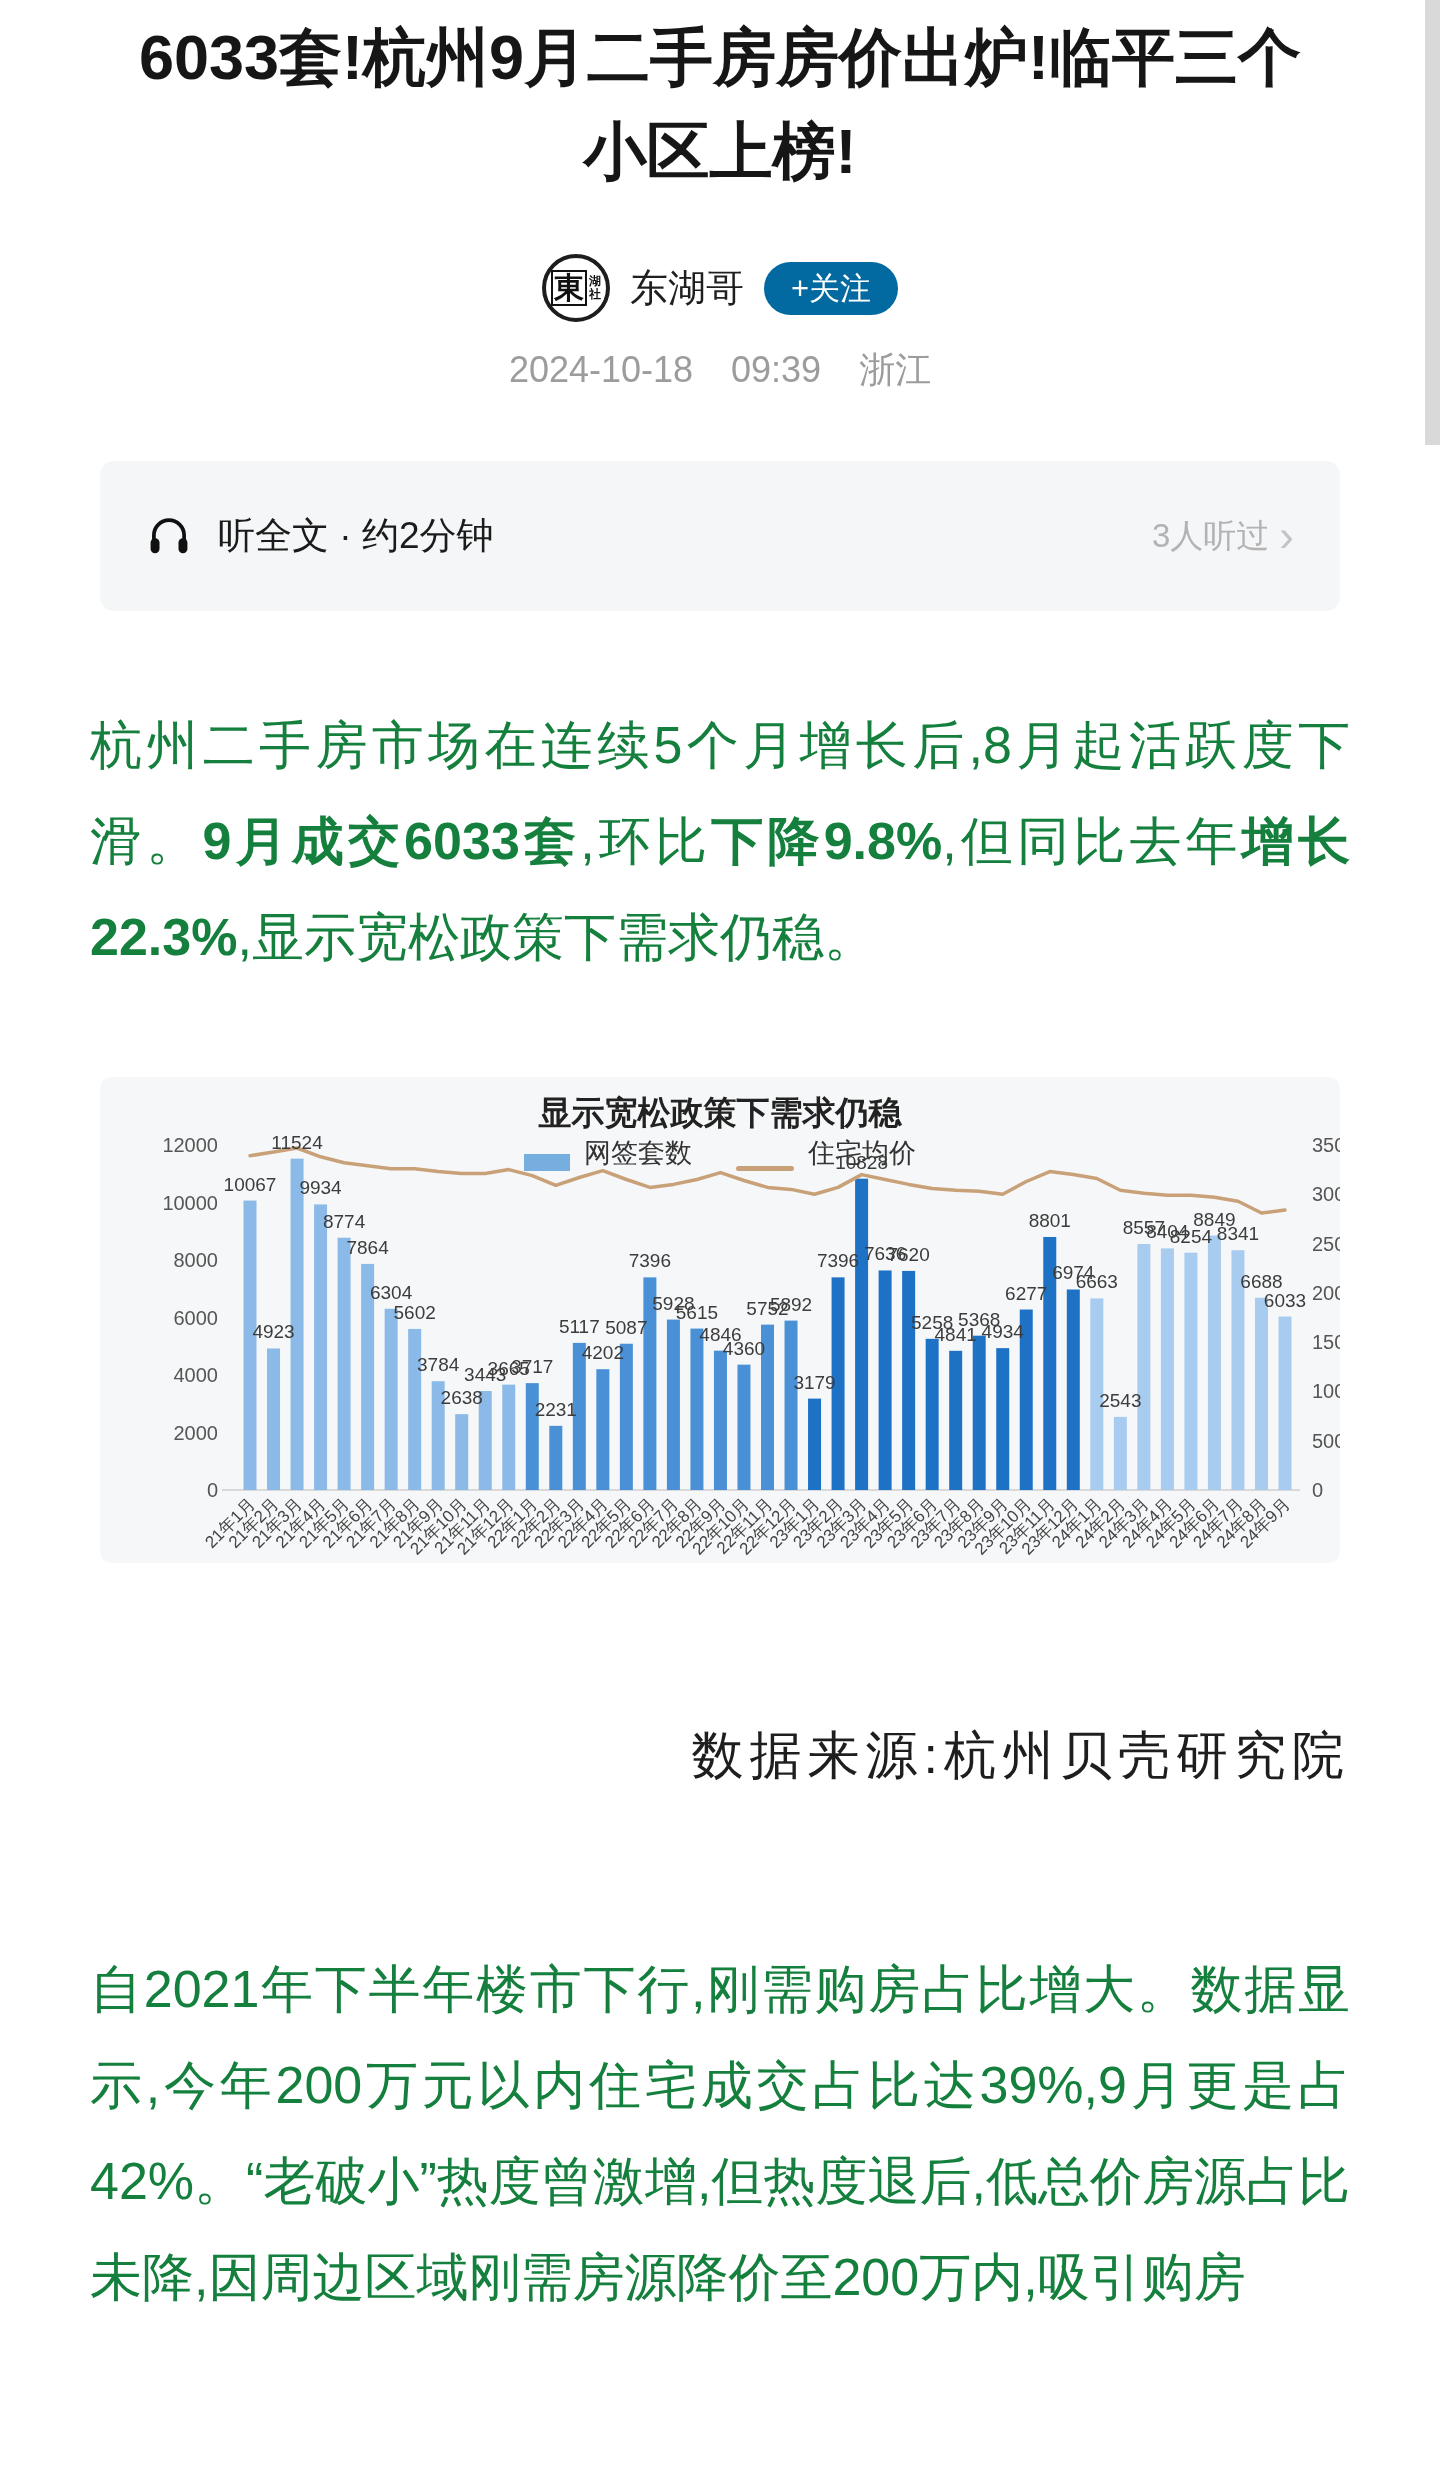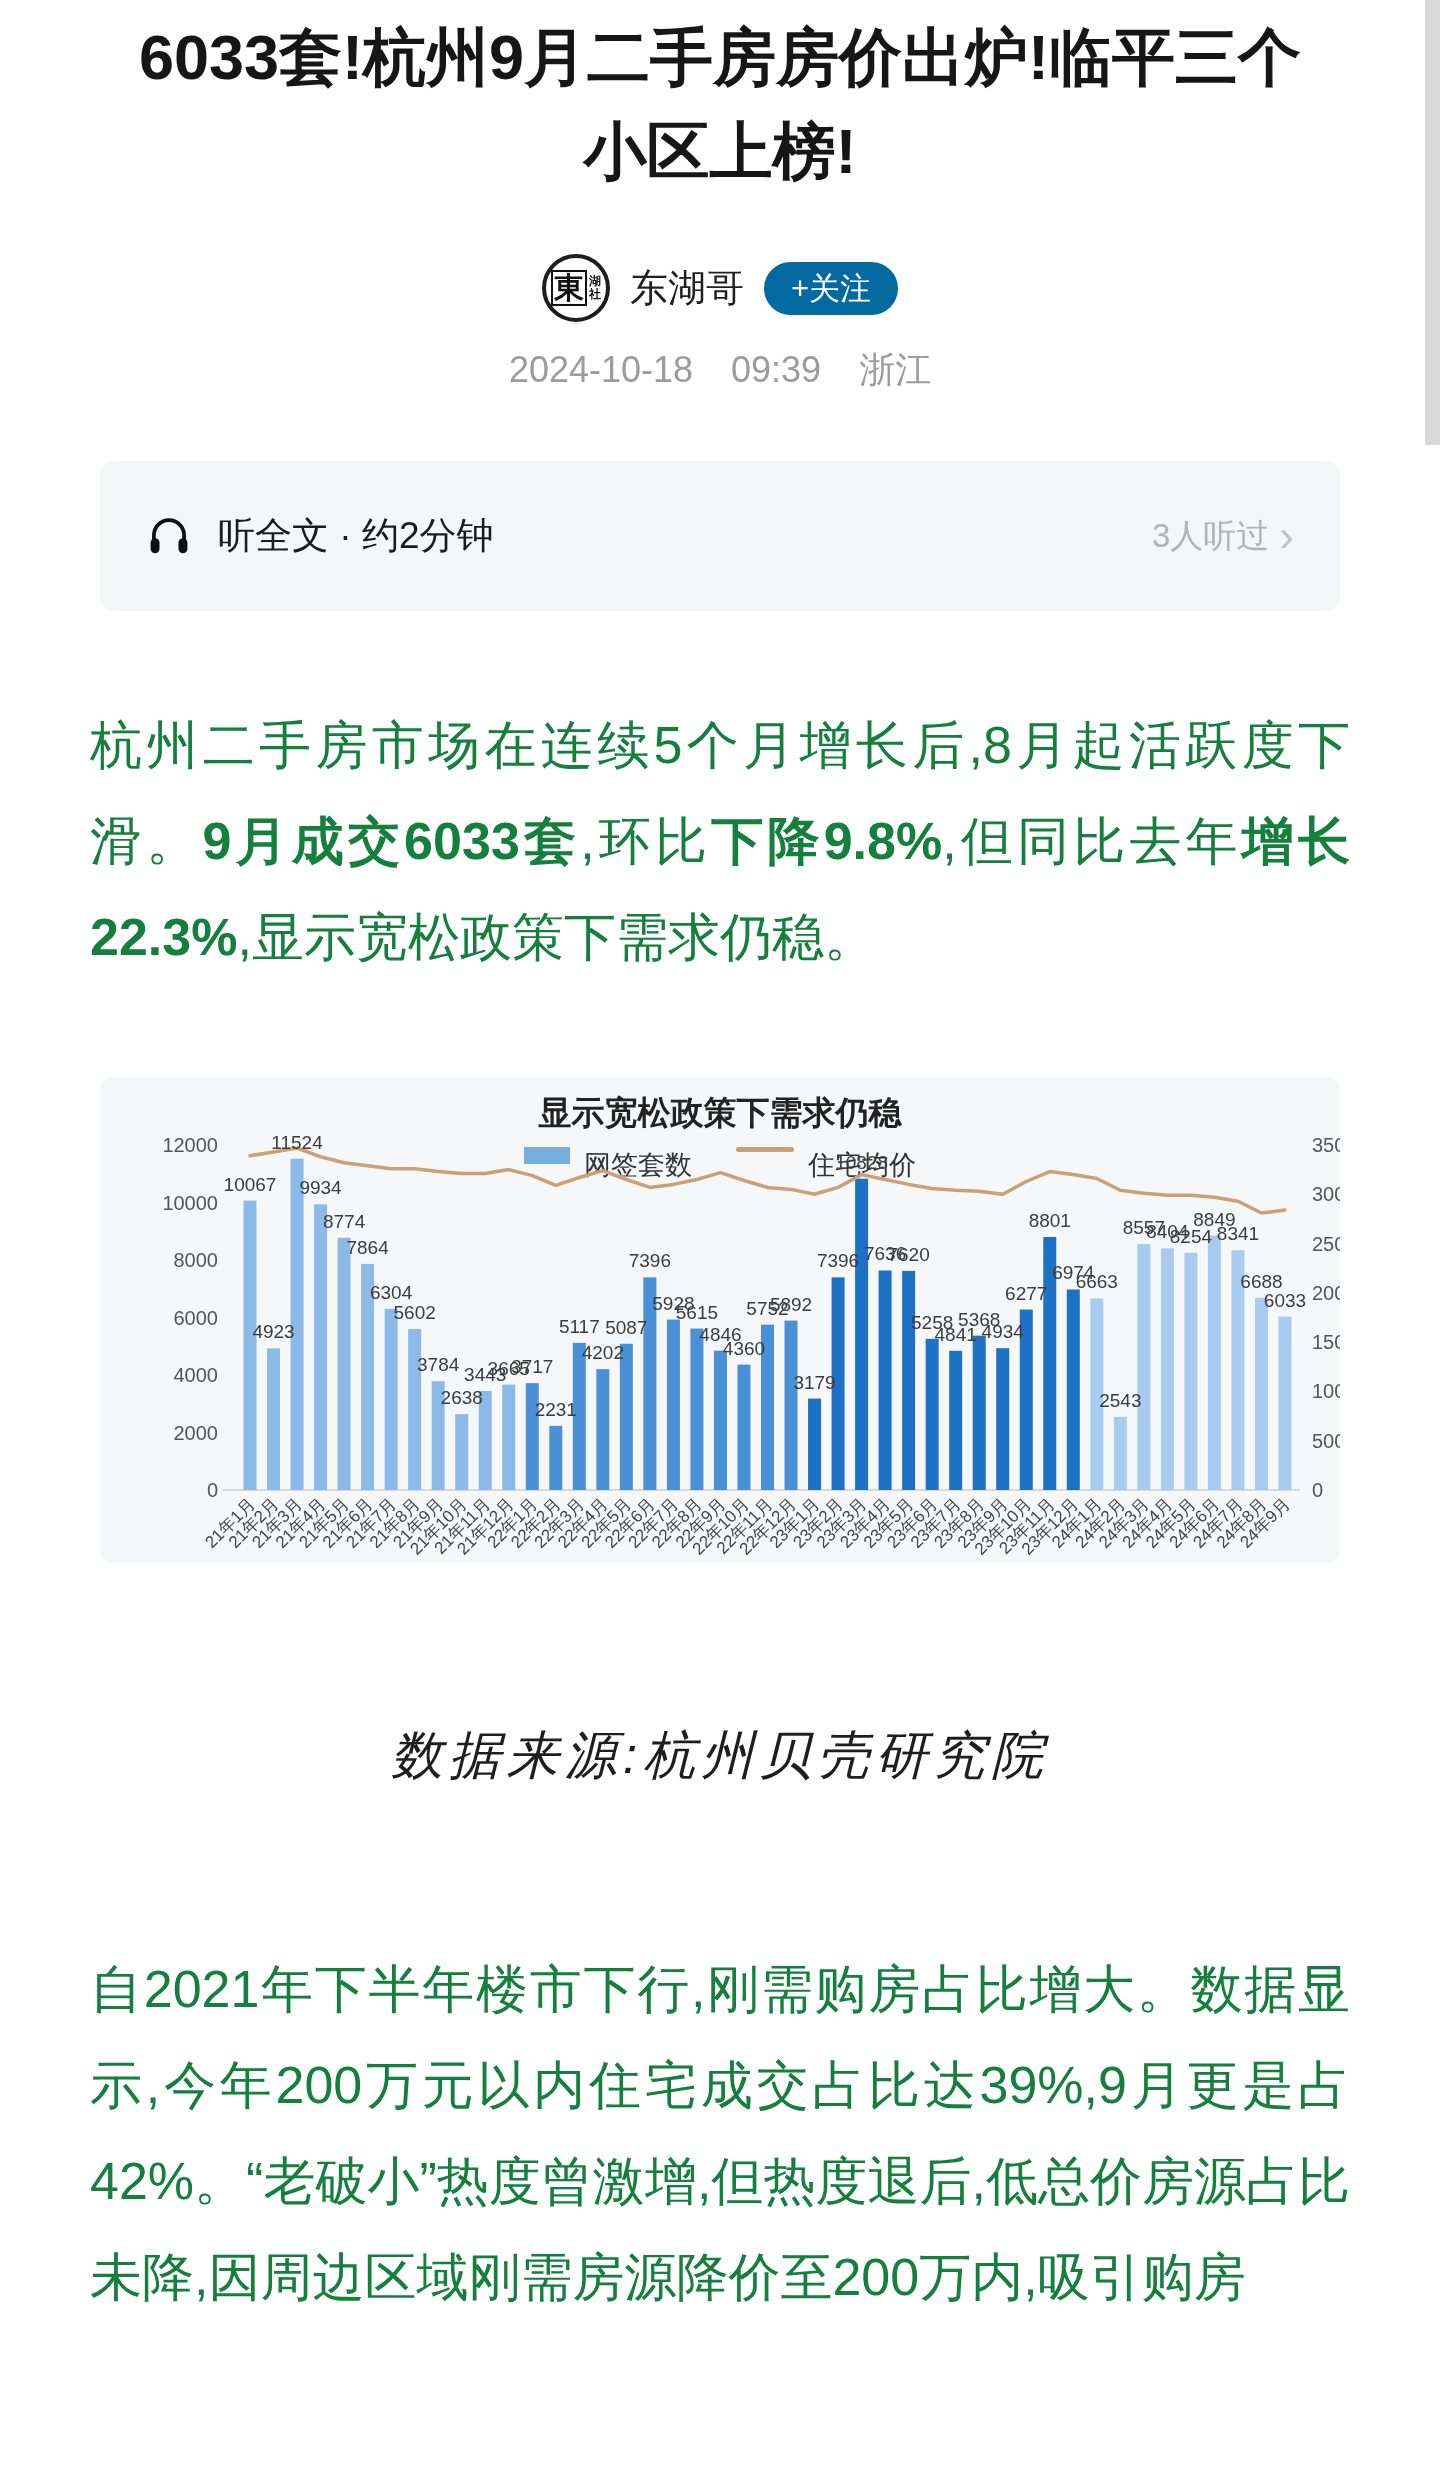--- a/index.html
+++ b/index.html
@@ -50,30 +50,30 @@
 
   .chart-card {
     position:relative; margin:92px 100px 0; width:1240px; height:486px;
     background:#f6f7f8; border-radius:12px; overflow:hidden;
   }
   .chart-title {
     position:absolute; top:14px; left:0; right:0; text-align:center;
     font-size:33px; font-weight:700; color:#222; pointer-events:none;
   }
   .chart-legend {
-    position:absolute; top:70px; left:0; right:0; display:flex;
-    justify-content:center; align-items:flex-start; gap:14px; pointer-events:none;
+    position:absolute; top:58px; left:0; right:0; display:flex;
+    justify-content:center; align-items:flex-end; gap:14px; pointer-events:none;
   }
   .legend-label { font-size:27px; color:#333; }
   .sw-bar { width:46px; height:17px; }
   .sw-line { width:58px; height:5px; border-radius:3px; margin-left:30px; }
   #chart-svg { position:absolute; inset:0; }
 
   .source-line {
-    margin:158px 90px 0; text-align:center; font-size:52px; color:#1e1e1e; letter-spacing:6px;font-style:italic;
+    margin:158px 90px 0; text-align:right; font-size:52px; color:#1e1e1e; letter-spacing:6px;
   }
   .para2 { margin-top:150px; }
 </style>
 </head>
 <body>
 
 <div class="scroll-thumb"></div>
 
 <h1 class="title">6033套!杭州9月二手房房价出炉!临平三个小区上榜!</h1>
 

